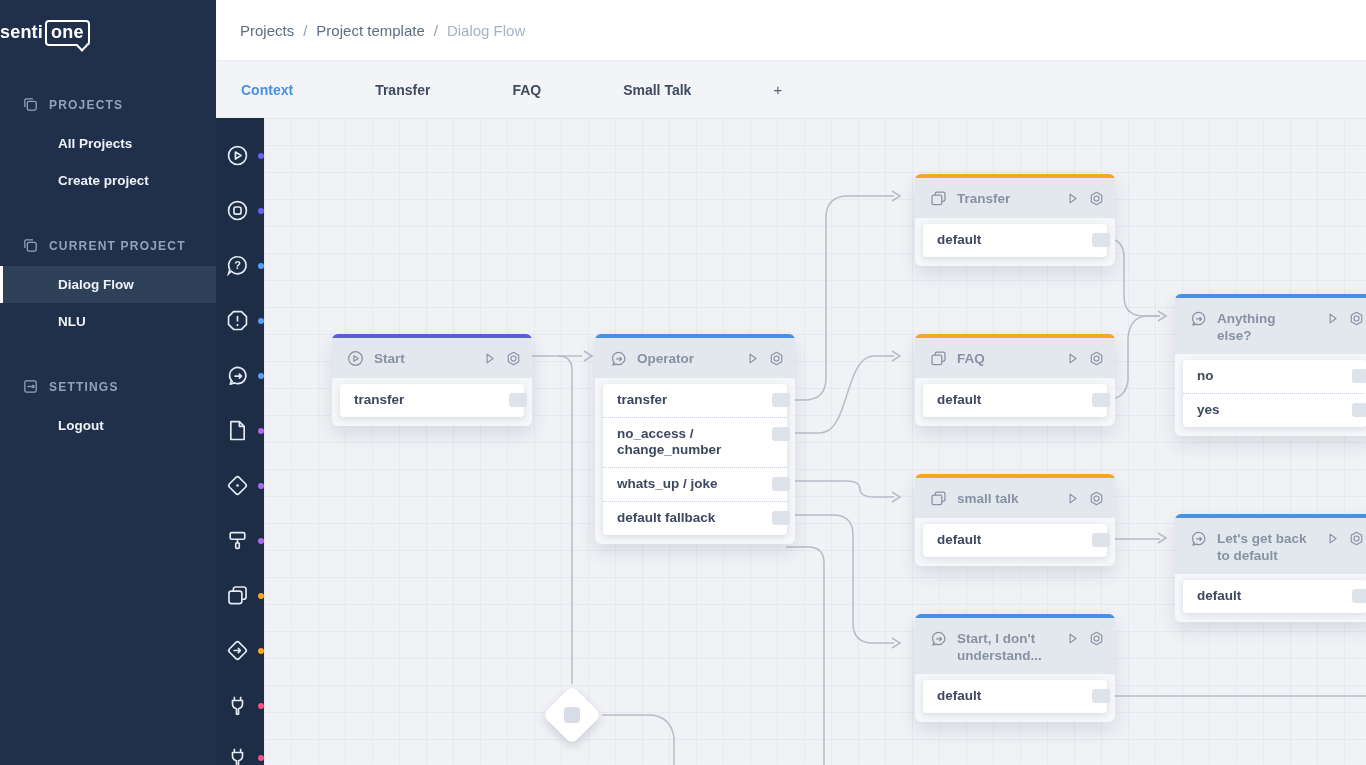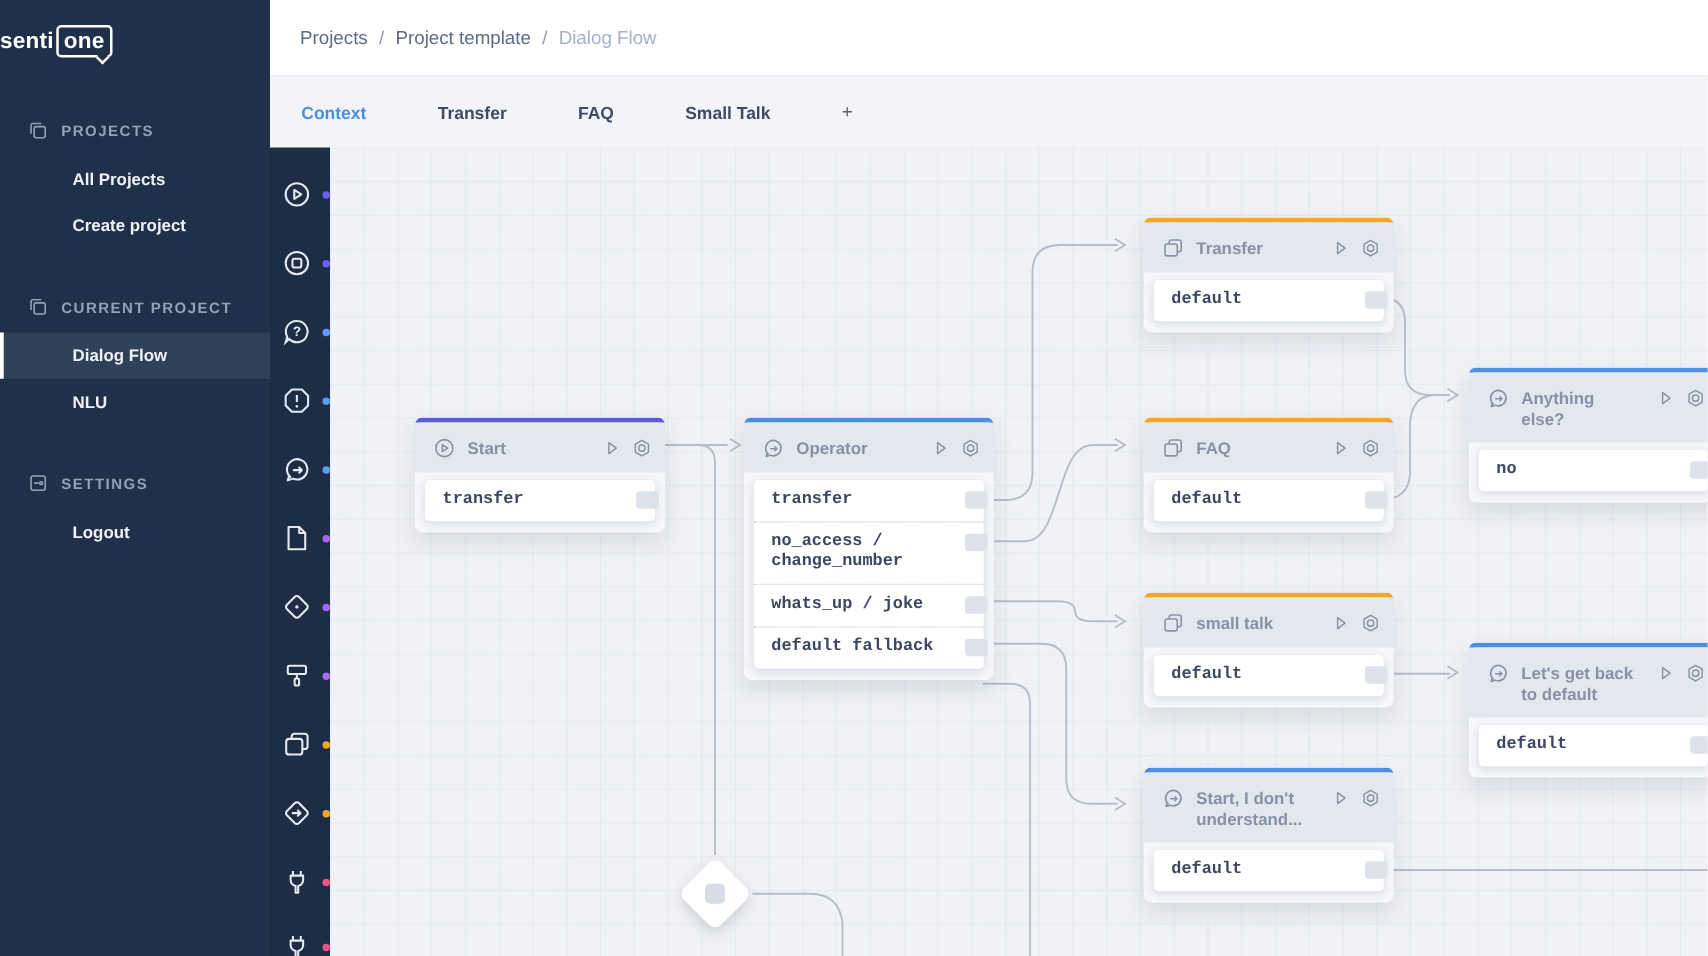--- a/index.html
+++ b/index.html
@@ -15,21 +15,21 @@
   .nav-head svg { width:17px; height:17px; color:#93a2b8; }
   .nav-item { position:relative; padding:11px 0 11px 58px; font-size:13.5px; font-weight:700; color:#eef2f8; cursor:pointer; }
   .nav-item.active { background:#2e4158; }
   .nav-item.active::before { content:''; position:absolute; left:0; top:0; bottom:0; width:3px; background:#fff; }
 
   
   .topbar { position:absolute; left:216px; top:0; right:0; height:60px; background:#fff; display:flex; align-items:center; padding-left:24px; }
   .crumb { font-size:15px; color:#5d6c83; font-weight:400; }
   .crumb.curr { color:#a5b2c5; }
   .crumb-sep { color:#8e9aab; margin:0 9px; font-size:15px; }
-  .tabbar { position:absolute; left:216px; top:60px; right:0; height:58px; background:#f3f4f8; display:flex; align-items:center; gap:57px; padding-left:25px; border-top:1px solid #eceef3; }
+  .tabbar { position:absolute; left:216px; top:60px; right:0; height:58px; background:#f3f4f8; display:flex; align-items:center; gap:82px; padding-left:25px; border-top:1px solid #eceef3; }
   .tab { font-size:14px; font-weight:700; color:#3e4b60; cursor:pointer; }
   .tab.active { color:#4a90e2; }
   .tab-add { font-size:15px; color:#55616f; font-weight:400; cursor:pointer; }
 
   
   .rail { position:absolute; left:216px; top:118px; width:48px; height:647px; background:#1d2d45; z-index:4; overflow:hidden; }
   .rail-item { position:absolute; left:9px; width:39px; height:36px; cursor:pointer; }
   .rail-item svg { width:25px; height:25px; color:#e4eaf2; position:absolute; left:0; top:5px; }
   .rail-dot { position:absolute; right:0; top:15px; width:6px; height:6px; border-radius:50%; }
 
@@ -41,21 +41,21 @@
   .wires { position:absolute; left:0; top:0; }
   .wires path, .wires polyline { stroke:#b7bcc8; stroke-width:1.5; fill:none; }
 
   .node { position:absolute; width:200px; border-top:4px solid #888; border-radius:6px; background:#f6f7fa;
           box-shadow:0 8px 18px rgba(31,48,71,.12); padding-bottom:9px; }
   .node-head { display:flex; align-items:flex-start; background:#e3e8ef; border-radius:0 0 0 0; padding:12px 10px 10px 14px; min-height:40px; }
   .node-head .n-icon { width:19px; height:19px; color:#8792a4; flex:0 0 auto; margin-right:9px; margin-top:-1px; }
   .node-title { flex:1; font-size:13.5px; font-weight:600; color:#8792a4; line-height:17px; padding-right:4px; }
   .node-act { width:17px; height:17px; color:#8792a4; flex:0 0 auto; margin-left:7px; cursor:pointer; }
   .node-card { margin:6px 8px 0 8px; background:#fff; border-radius:4px; box-shadow:0 2px 7px rgba(31,48,71,.14); }
-  .node-row { position:relative; margin:0 0 0 0; padding:8px 30px 9px 14px; font-size:13.5px; font-weight:700; color:#3d4860; line-height:16px;font-family:Liberation Mono, monospace; }
+  .node-row { position:relative; margin:0 0 0 0; padding:8px 30px 9px 14px; font-size:13.5px; font-weight:700; color:#3d4860; line-height:16px; }
   .node-row + .node-row { border-top:1px dotted #c9d0dc; }
   .port { position:absolute; right:-3px; top:9px; width:18px; height:14px; background:#dde2eb; border-radius:3px; cursor:pointer; }
 
   .diamond { position:absolute; left:287px; top:576px; width:42px; height:42px; background:#fff; border-radius:7px;
              transform:rotate(45deg); box-shadow:3px 3px 10px rgba(31,48,71,.18); cursor:pointer; }
   .diamond-core { position:absolute; left:300px; top:589px; width:16px; height:16px; background:#d7dce6; border-radius:4px; }
 
   
   .n-start   { left:68px;  top:216px; }
   .n-operator{ left:331px; top:216px; }
@@ -409,20 +409,21 @@
       <span class="node-title">Anything else?</span>
       <svg class="node-act" viewBox="0 0 24 24">
           <use href="#i-play"></use>
         </svg>
       <svg class="node-act" viewBox="0 0 24 24">
           <use href="#i-gear"></use>
         </svg>
     </div>
     <div class="node-card">
       <div class="node-row"><span>no</span><span class="port"></span></div>
+      <div class="node-row"><span>yes</span><span class="port"></span></div>
     </div>
   </div>
 
   <div class="node n-back" style="border-top-color: rgb(74, 144, 226);">
     <div class="node-head">
       <svg class="n-icon" viewBox="0 0 24 24">
           <use href="#i-chat-forward"></use>
         </svg>
       <span class="node-title">Let's get back to default</span>
       <svg class="node-act" viewBox="0 0 24 24">

